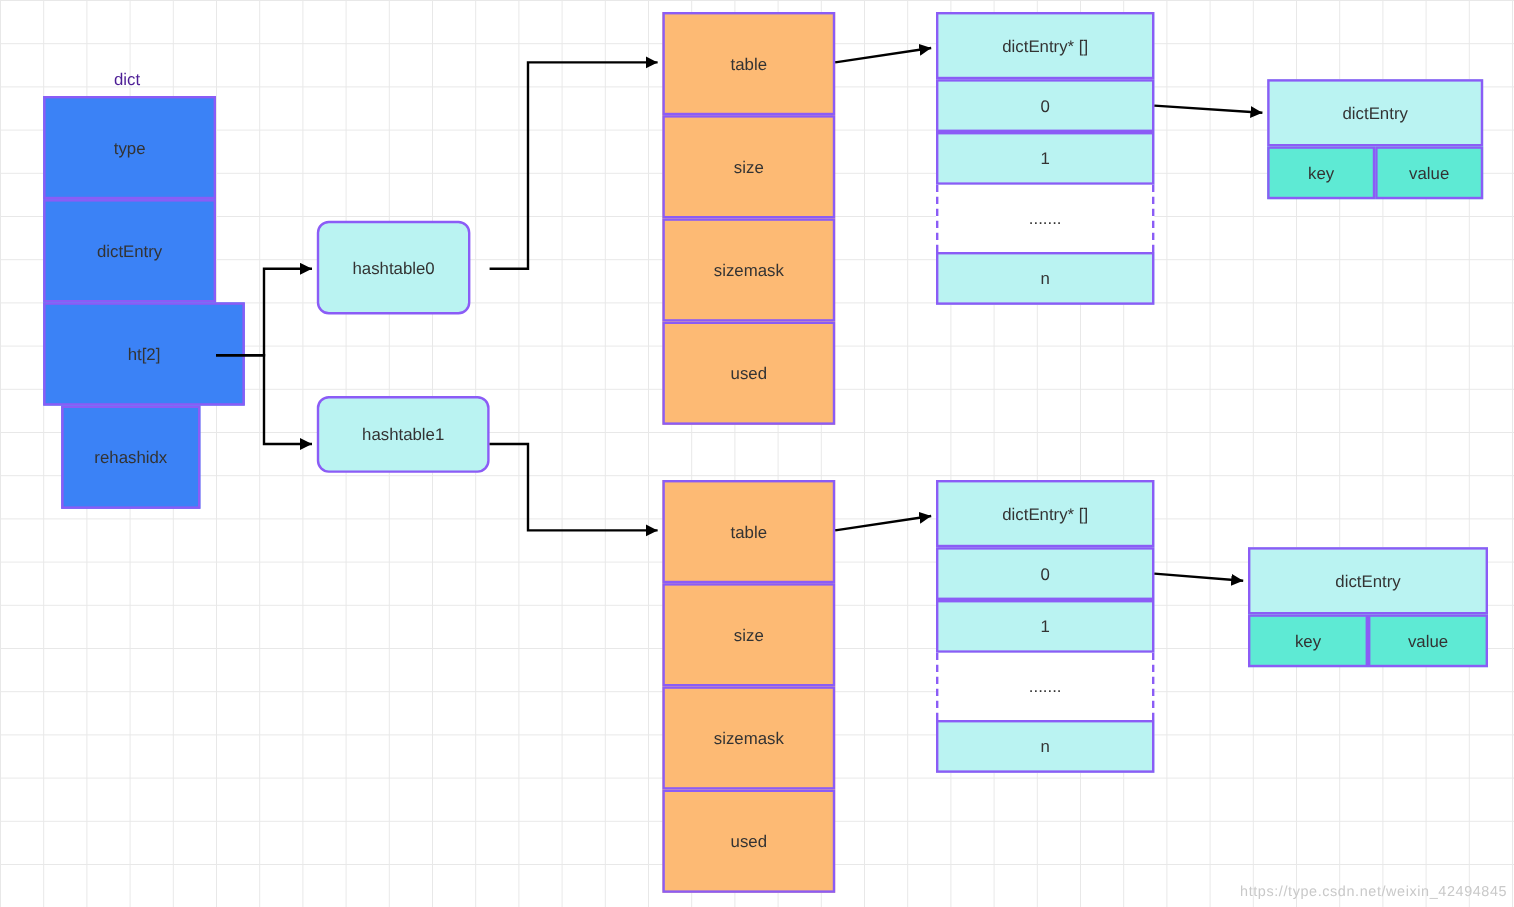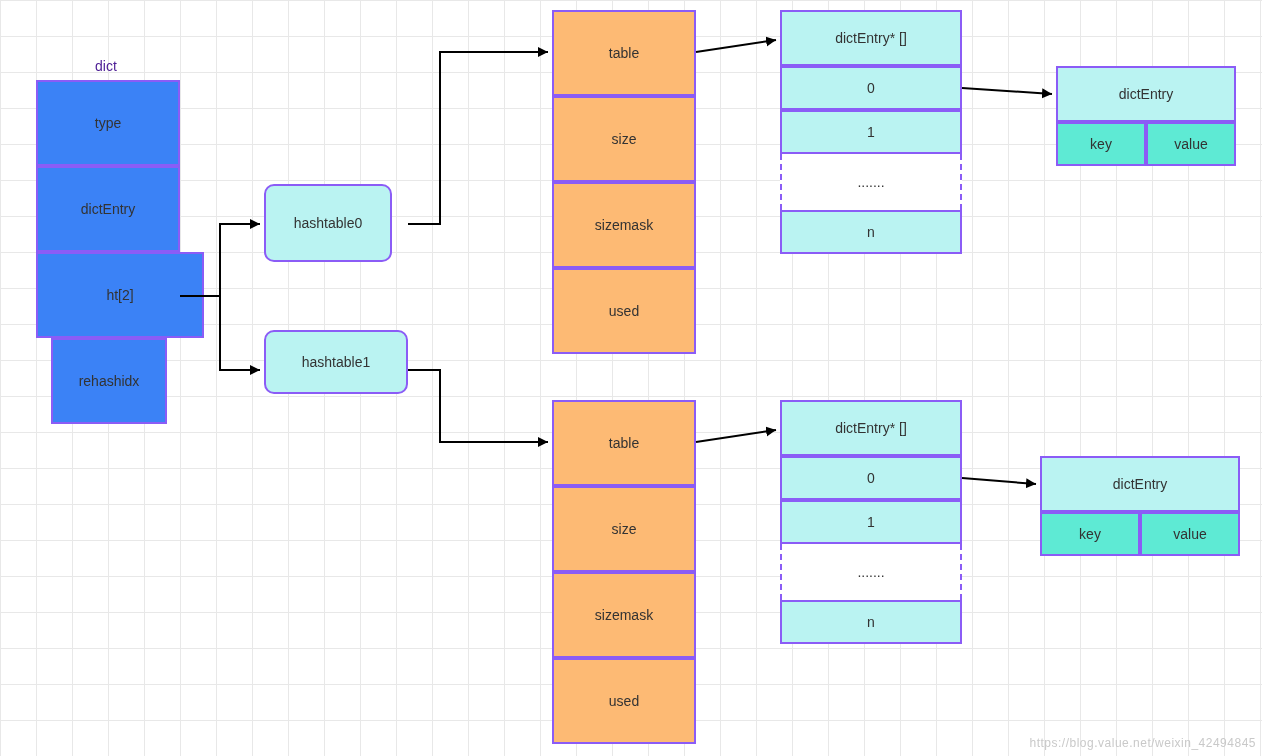--- a/index.html
+++ b/index.html
@@ -89,21 +89,21 @@
 <div class="box cyan" style="left:780px; top:600px; width:182px; height:44px;">n</div>
 
 <div class="box cyan" style="left:1056px; top:66px;  width:180px; height:56px;">dictEntry</div>
 <div class="box pink" style="left:1056px; top:122px; width:90px;  height:44px;">key</div>
 <div class="box pink" style="left:1146px; top:122px; width:90px;  height:44px;">value</div>
 
 <div class="box cyan" style="left:1040px; top:456px; width:200px; height:56px;">dictEntry</div>
 <div class="box pink" style="left:1040px; top:512px; width:100px; height:44px;">key</div>
 <div class="box pink" style="left:1140px; top:512px; width:100px; height:44px;">value</div>
 
-<div class="watermark">https://blog.value.net/weixin_42494845</div>
+<div class="watermark">https://type.csdn.net/weixin_42494845</div>
 
 <svg class="arrows">
   <defs>
     <marker id="ah" markerWidth="12" markerHeight="12" refX="10" refY="5" orient="auto" markerUnits="userSpaceOnUse">
       <path d="M0,0 L10,5 L0,10 Z" fill="#000"></path>
     </marker>
   </defs>
 
   <path d="M180 296 L220 296 L220 224 L260 224" stroke="#000" stroke-width="2" fill="none" marker-end="url(#ah)"></path>
 

